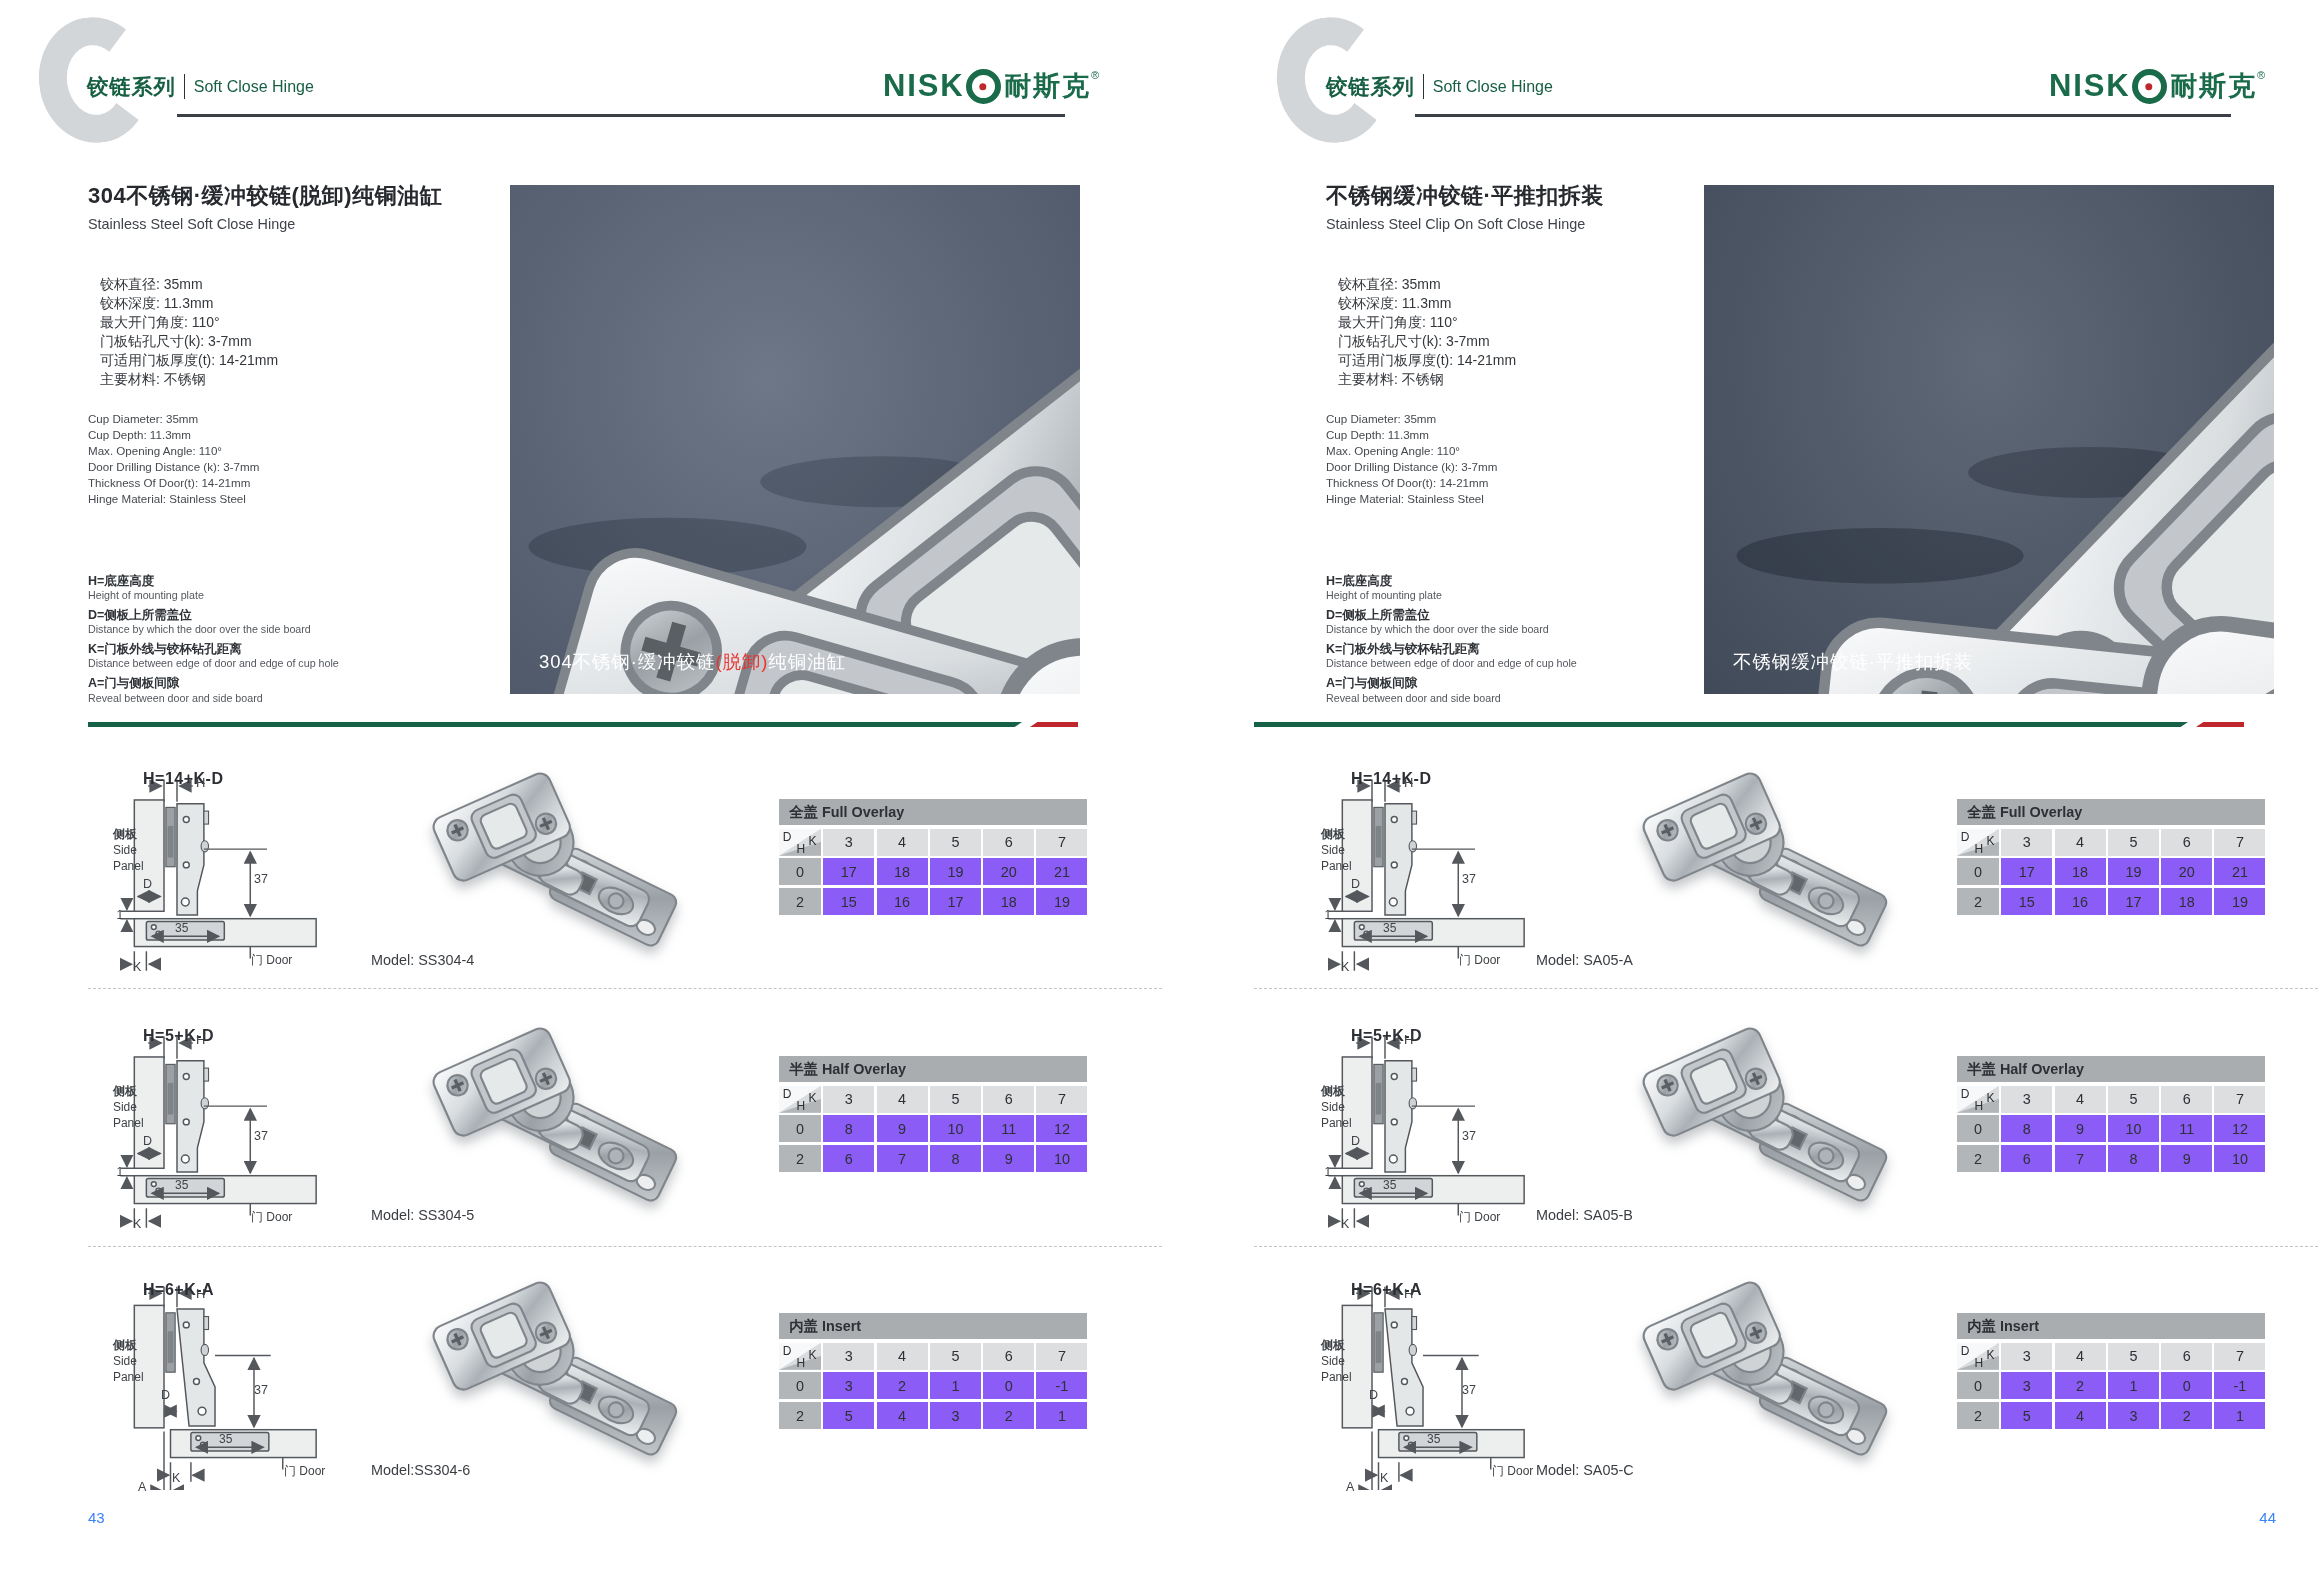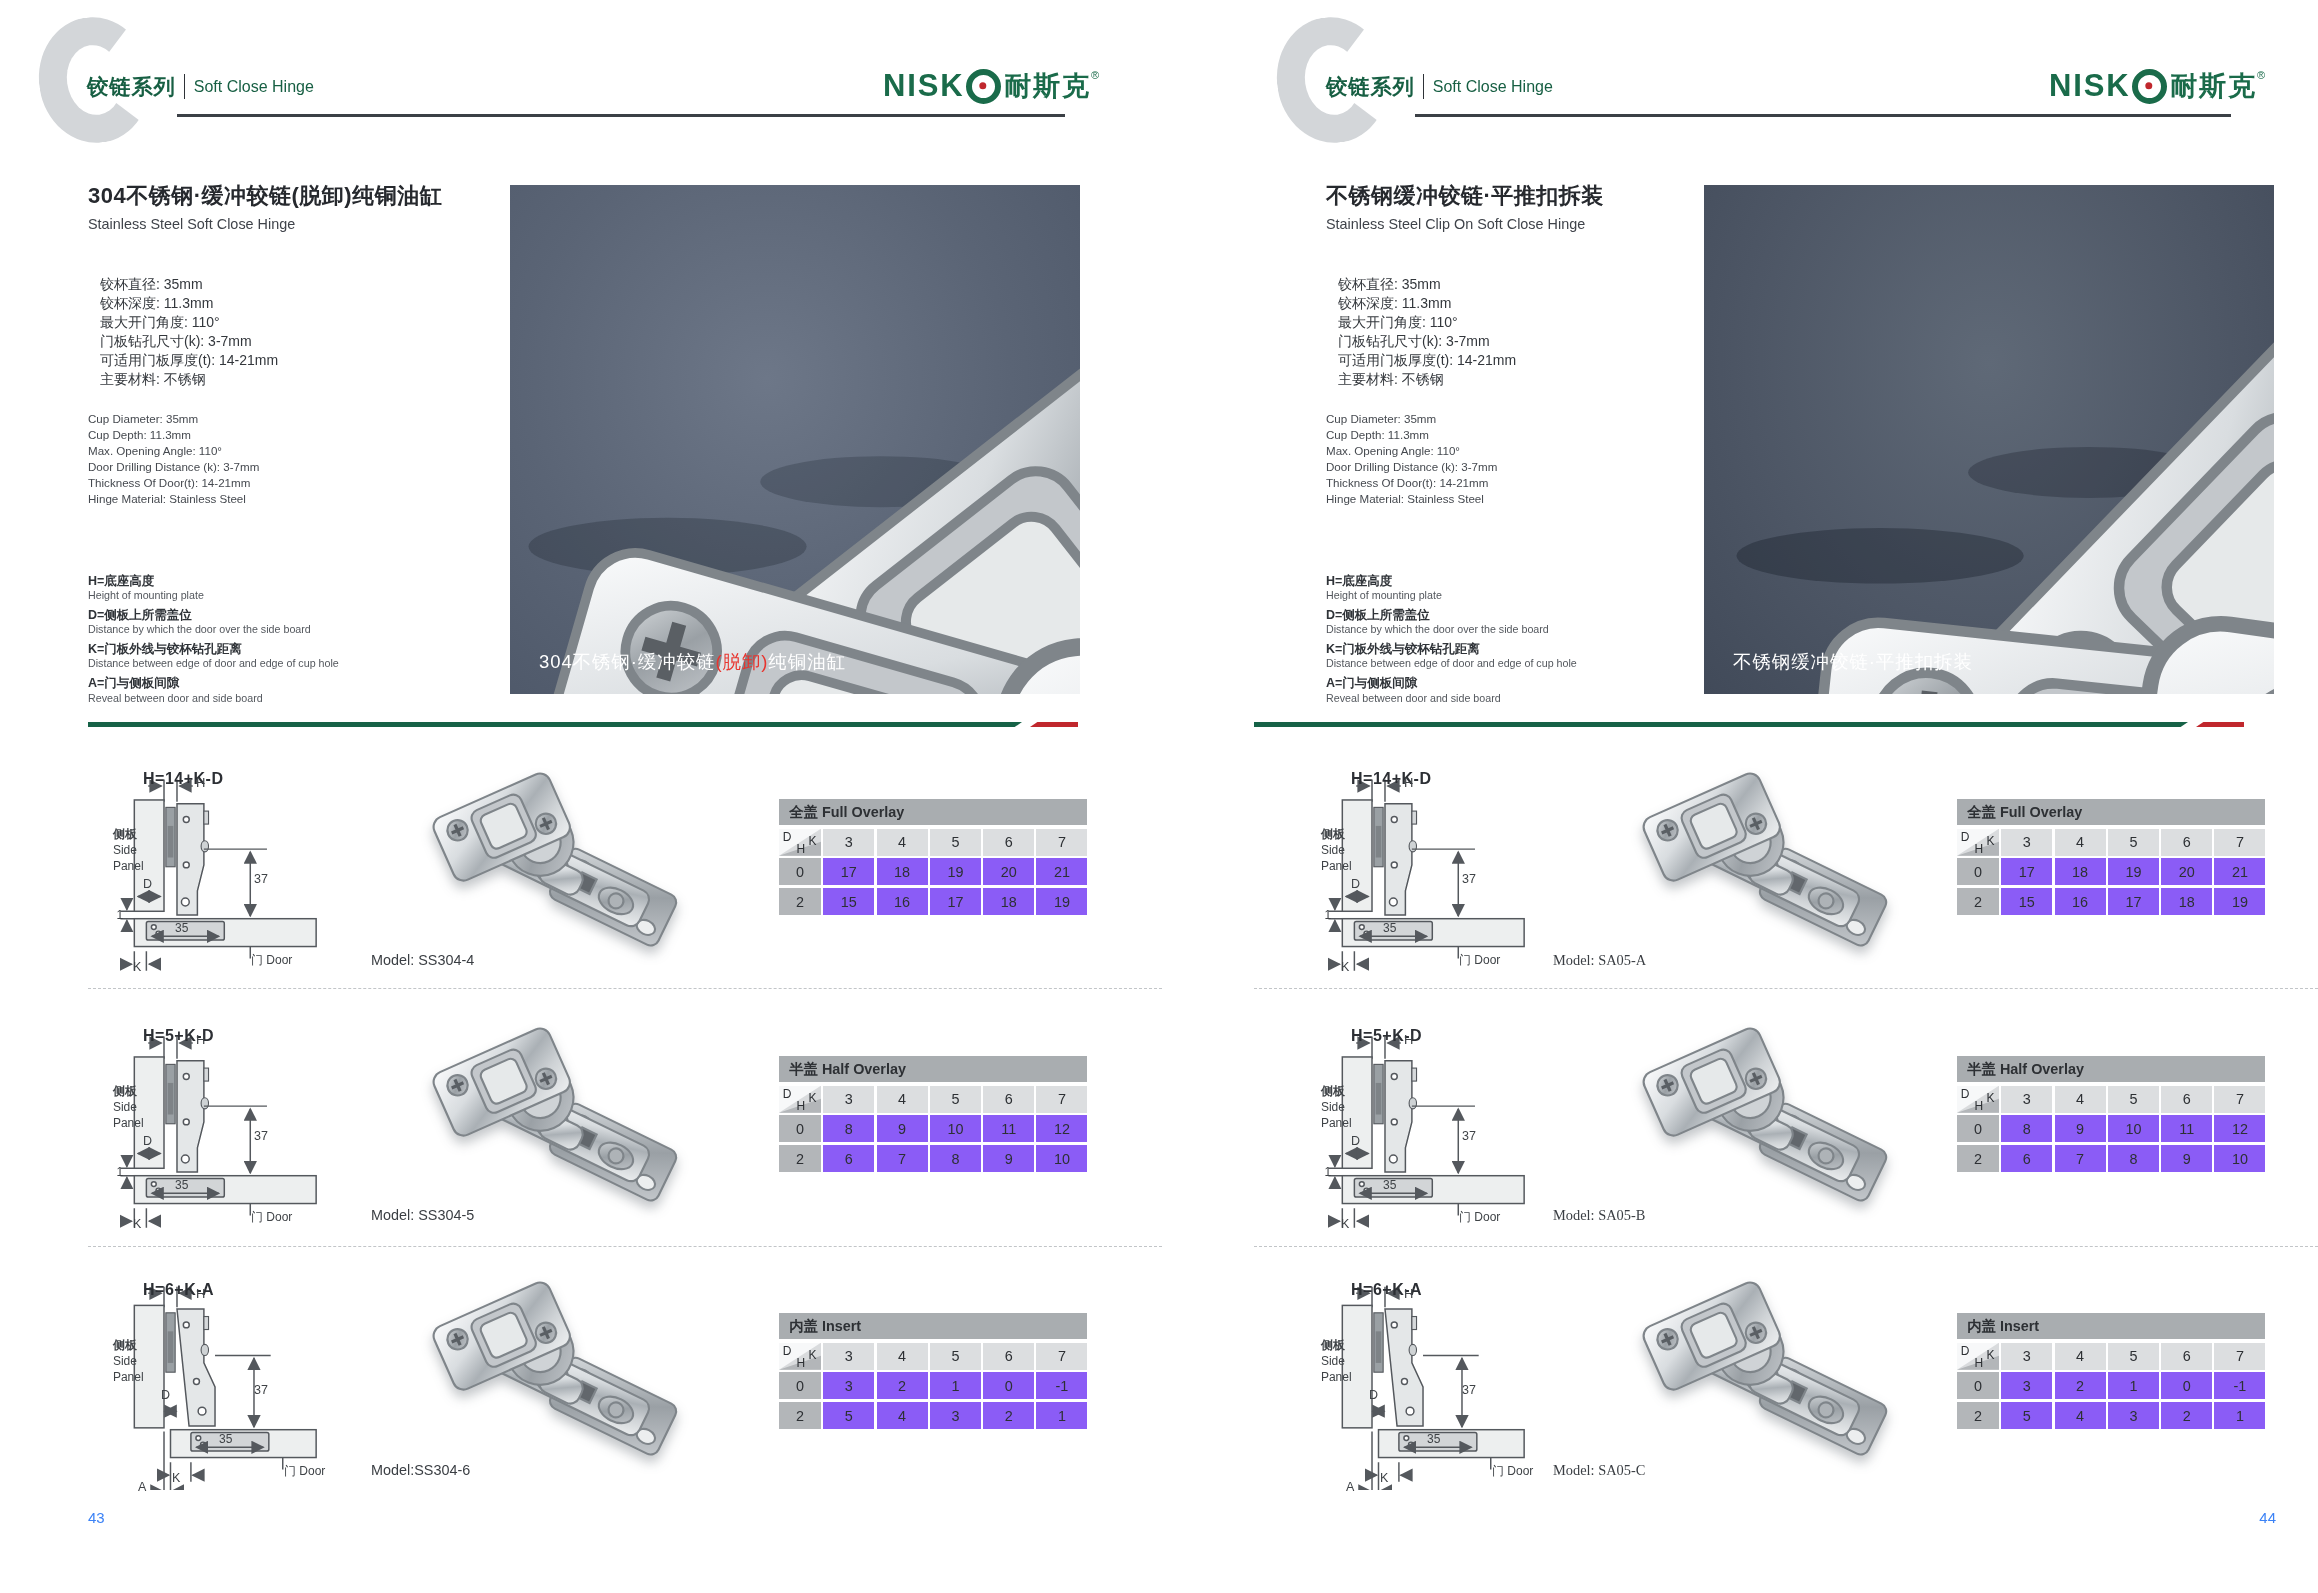--- a/index.html
+++ b/index.html
@@ -9,21 +9,21 @@
   .hidden-defs{position:absolute;width:0;height:0;overflow:hidden;}
 
   
   .c-glyph{position:absolute;left:39px;top:16.7px;width:55px;height:70px;
     border:28px solid #d3d6d9;border-right-color:transparent;border-radius:50%;transform:rotate(-8deg);}
   .series{position:absolute;left:87px;top:72px;display:flex;align-items:center;gap:8.3px;z-index:2;}
   .s-cn{font-size:21.3px;font-weight:700;color:#175f43;letter-spacing:0.9px;}
   .s-div{width:1.4px;height:25px;background:#2e3237;}
   .s-en{font-size:16px;color:#175f43;}
   .hrule{position:absolute;left:177px;top:114px;width:888px;height:3.2px;background:#3b4046;}
-  .logo{position:absolute;right:67px;top:68px;display:flex;align-items:center;z-index:2;}
+  .logo{position:absolute;right:67px;top:68px;display:flex;align-items:flex-end;z-index:2;}
   .lg-latin{font-size:31px;font-weight:800;color:#1a6b4a;letter-spacing:1.9px;}
   .lg-o{display:inline-block;width:23px;height:23px;border:6px solid #1a6b4a;border-radius:50%;position:relative;margin:0 3.7px 0 0.9px;}
   .lg-o::after{content:"";position:absolute;left:50%;top:50%;transform:translate(-50%,-50%);width:7.4px;height:7.4px;border-radius:50%;background:#c0272d;}
   .lg-cn{font-size:27px;font-weight:800;color:#1a6b4a;letter-spacing:1.9px;}
   .lg-reg{font-size:11px;color:#1a6b4a;align-self:flex-start;margin-top:0.9px;}
 
   
   .txt{position:absolute;left:88px;top:181px;width:408px;}
   .t-cn{font-size:22px;font-weight:700;color:#26292e;margin:0;letter-spacing:0.5px;}
   .t-en{font-size:14.4px;font-weight:400;color:#3f434a;margin:4.6px 0 0;}
@@ -97,21 +97,21 @@
 
   
   .pg-r .c-glyph{left:111px;}
   .pg-r .series{left:160px;}
   .pg-r .hrule{left:249px;width:816px;}
   .pg-r .txt{left:160px;}
   .pg-r .photo{left:538px;}
   .pg-r .dgm{left:153px;}
   .pg-r .prd{left:464px;}
   .pg-r .tbl{left:791px;}
-  .pg-r .mdl{left:387px;font-family:Liberation Serif, serif;}
+  .pg-r .mdl{left:370px;}
   .pg-r .pnum{left:auto;right:56px;}
 </style>
 </head>
 <body>
 
 <svg class="hidden-defs" aria-hidden="true">
   <defs>
     <linearGradient id="met" x1="0" y1="0" x2="1" y2="1">
       <stop offset="0" stop-color="#fafbfc"></stop>
         <stop offset="0.35" stop-color="#d9dde0"></stop>

